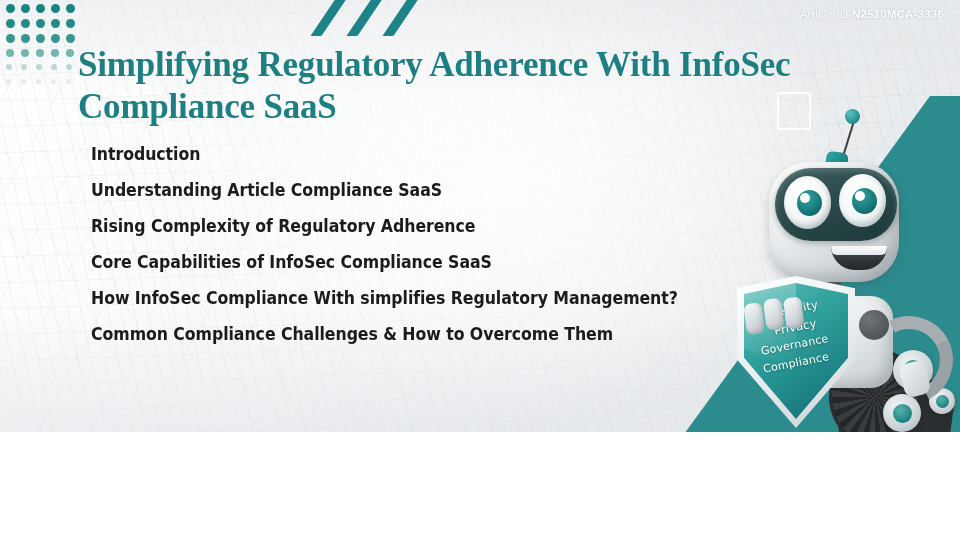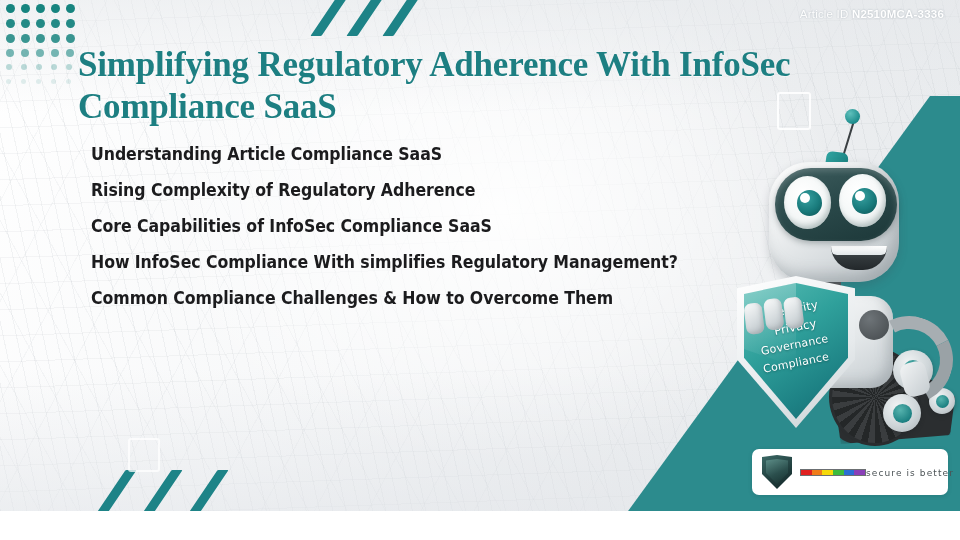--- a/index.html
+++ b/index.html
@@ -2,21 +2,21 @@
 <html><head>
 <meta charset="utf-8">
 <style>
   html,body{margin:0;padding:0;}
   body{
     width:960px;height:540px;overflow:hidden;
     font-family:"Liberation Sans", sans-serif;
     background:#ffffff;
   }
   #slide{
-    position:relative;width:960px;height:511px;overflow:hidden;
+    position:relative;width:960px;height:432px;overflow:hidden;
     background:
       linear-gradient(115deg,#ffffff 0%,#f7f8f9 40%,#eceef0 70%,#e6e9ec 100%);
   }
 
   
   .tex{position:absolute;inset:0;pointer-events:none;}
   .tex-a{
     background-image:
       repeating-linear-gradient(78deg, rgba(150,158,166,.13) 0px, rgba(150,158,166,.13) 1px, transparent 1px, transparent 13px),
       repeating-linear-gradient(-2deg, rgba(150,158,166,.10) 0px, rgba(150,158,166,.10) 1px, transparent 1px, transparent 26px);
@@ -274,20 +274,21 @@
   <div class="sq-outline sq-2"></div>
 
   <div class="article-id">
     <span class="lbl">Article ID</span>
     <span class="val">N2510MCA-3336</span>
   </div>
 
   <div class="title">Simplifying Regulatory Adherence With InfoSec Compliance SaaS</div>
 
   <div class="agenda">
+    <div class="agenda-item">Introduction</div>
     <div class="agenda-item">Understanding Article Compliance SaaS</div>
     <div class="agenda-item">Rising Complexity of Regulatory Adherence</div>
     <div class="agenda-item">Core Capabilities of InfoSec Compliance SaaS</div>
     <div class="agenda-item">How InfoSec Compliance With simplifies Regulatory Management?</div>
     <div class="agenda-item">Common Compliance Challenges &amp; How to Overcome Them</div>
   </div>
 
   <div class="robot">
 
     <div class="wheels">

